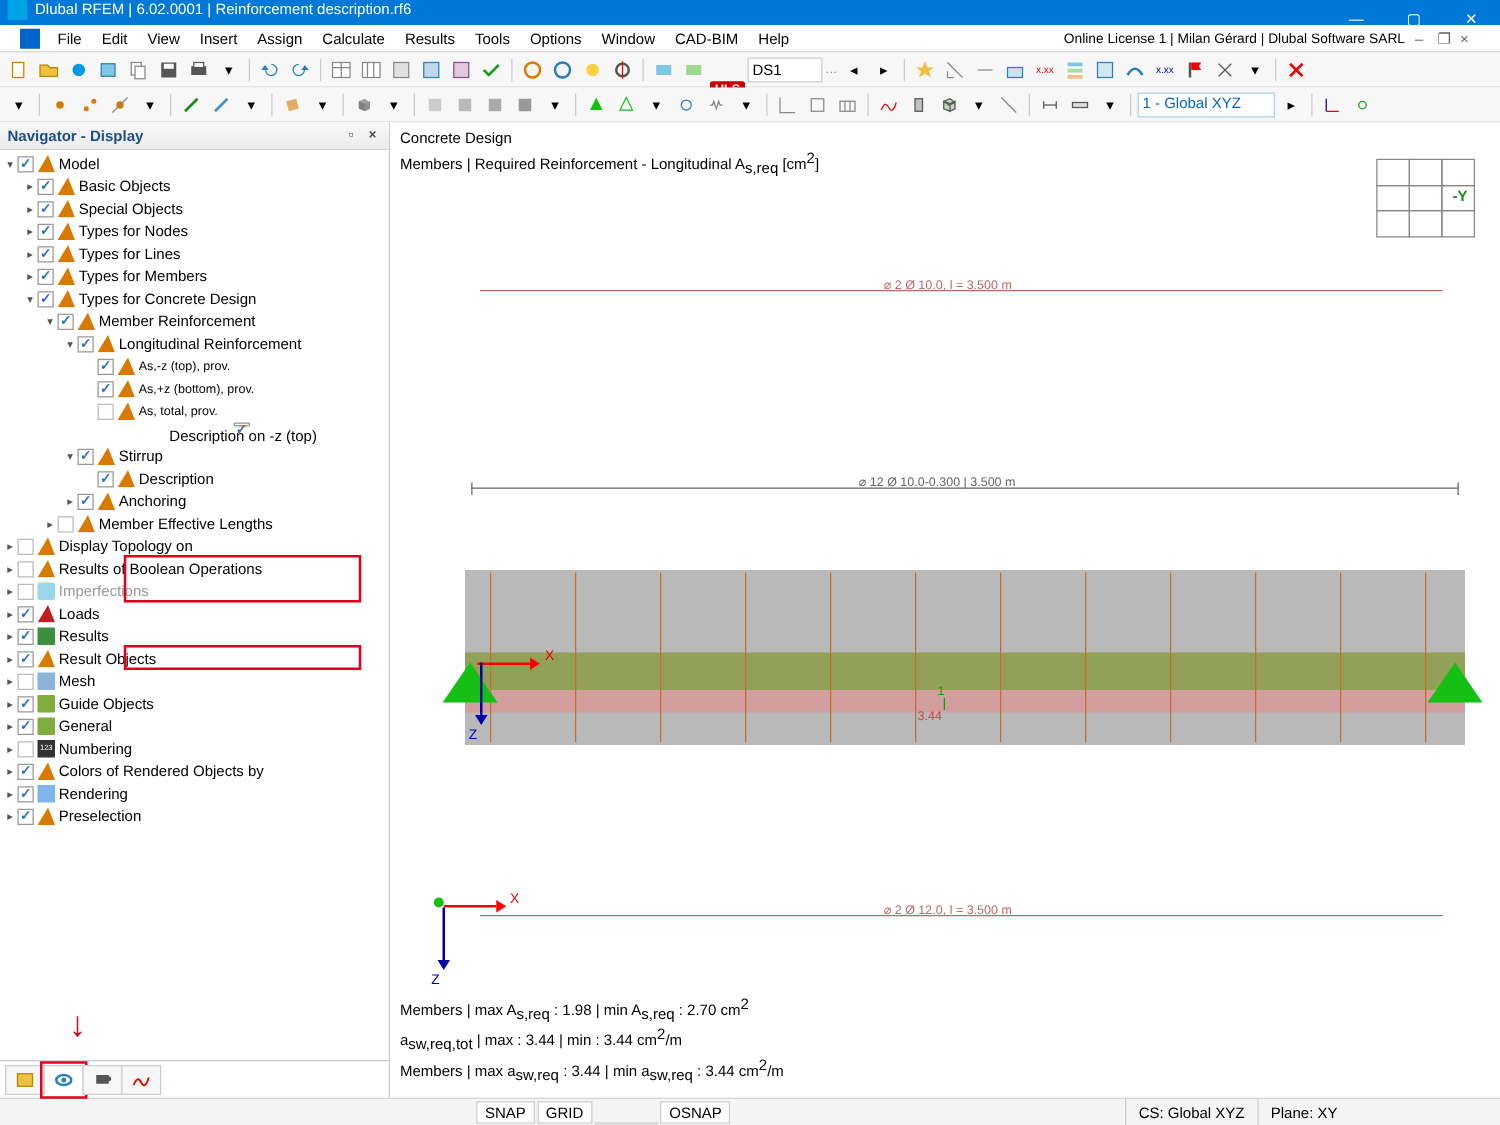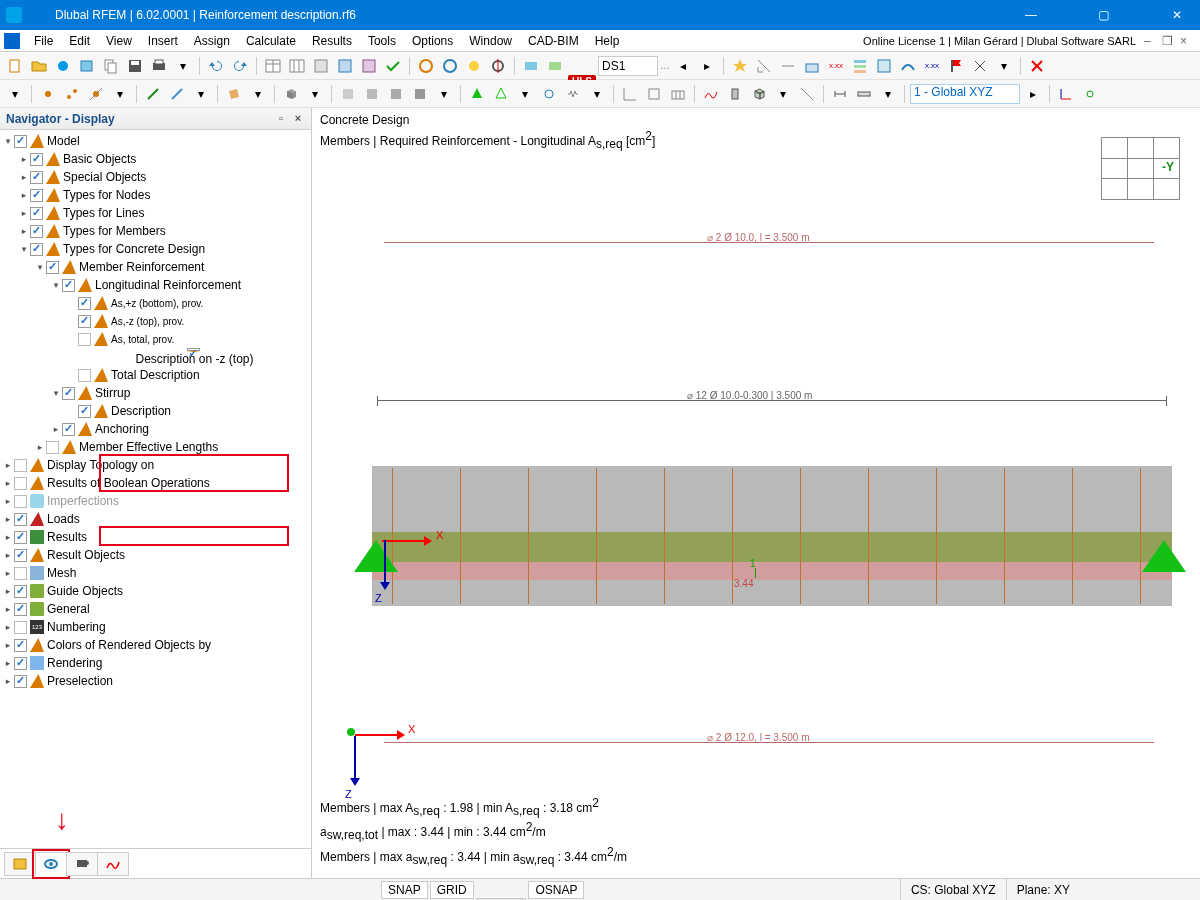--- a/index.html
+++ b/index.html
@@ -1,25 +1,25 @@
 <!DOCTYPE html>
 <html><head>
 <meta charset="utf-8">
 <style>
 * { box-sizing: border-box; margin: 0; padding: 0; font-family: "Segoe UI", Tahoma, sans-serif; font-size: 12px; }
 body { width: 1200px; height: 900px; background: #f0f0f0; overflow: hidden; display: flex; flex-direction: column; }
 
 
-.titlebar { height: 30px; background: #0078d7; color: #fff; display: flex; align-items: center; padding: 0 0 0 6px; gap: 27px; }
+.titlebar { height: 20px; background: #0078d7; color: #fff; display: flex; padding: 0 0 0 6px; }
 .titlebar .app-icon { width: 16px; height: 16px; background: #00a2e8; border-radius: 2px; margin-right: 6px; }
 .titlebar .title { flex: 1; font-size: 12px; }
 .titlebar .win-btn { width: 46px; height: 30px; display: flex; align-items: center; justify-content: center; color: #fff; }
 
 
-.menubar { height: 22px; background: #fff; display: flex; align-items: center; border-bottom: 1px solid #d0d0d0; padding: 0 4px; }
+.menubar { height: 22px; background: #fff; display: flex; align-items: center; border-bottom: 1px solid #d0d0d0; padding: 0 16px; }
 .menubar .app-icon2 { width: 16px; height: 16px; background: #0066cc; margin-right: 6px; }
 .menubar .mitem { padding: 2px 8px; cursor: default; }
 .menubar .spacer { flex: 1; }
 .menubar .license { font-size: 11px; padding-right: 6px; }
 .menubar .rctrl { width: 14px; height: 14px; margin: 0 2px; color: #666; }
 
 
 .toolbar-row { height: 28px; background: #f7f7f7; border-bottom: 1px solid #e0e0e0; display: flex; align-items: center; padding: 0 4px; gap: 2px; }
 .tbtn { width: 22px; height: 22px; display: flex; align-items: center; justify-content: center; border-radius: 2px; }
 .tsep { width: 1px; height: 18px; background: #ccc; margin: 0 3px; }
@@ -548,41 +548,36 @@
         </div>
       <div class="tnode" style="padding-left:48px;">
           <span class="caret">▾</span>
           <span class="cb checked"></span>
           <span class="ic"></span>
           <span class="lbl">Longitudinal Reinforcement</span>
         </div>
       <div class="tnode" style="padding-left:76px;">
           <span class="cb checked"></span>
           <span class="ic"></span>
+          <span class="lbl sub">As,-z (top), prov.</span>
+        </div>
+      <div class="tnode" style="padding-left:76px;">
+          <span class="cb checked"></span>
+          <span class="ic"></span>
           <span class="lbl sub">As,+z (bottom), prov.</span>
-        </div>
-      <div class="tnode" style="padding-left:76px;">
-          <span class="cb checked"></span>
-          <span class="ic"></span>
-          <span class="lbl sub">As,-z (top), prov.</span>
         </div>
       <div class="tnode" style="padding-left:76px;">
           <span class="cb empty"></span>
           <span class="ic"></span>
           <span class="lbl sub">As, total, prov.</span>
         </div>
       <div class="tnode" style="padding-left:76px;flex-direction:column;">
           <span class="cb checked"></span>
           <span class="ic"></span>
           <span class="lbl">Description on -z (top)</span>
-        </div>
-      <div class="tnode" style="padding-left:76px;">
-          <span class="cb empty"></span>
-          <span class="ic"></span>
-          <span class="lbl">Total Description</span>
         </div>
       <div class="tnode" style="padding-left:48px;">
           <span class="caret">▾</span>
           <span class="cb checked"></span>
           <span class="ic"></span>
           <span class="lbl">Stirrup</span>
         </div>
       <div class="tnode" style="padding-left:76px;">
           <span class="cb checked"></span>
           <span class="ic"></span>
@@ -778,21 +773,21 @@
         <div class="head"></div>
       </div>
     <div class="axis-lbl" style="left:96px;top:615px;color:#e00;">X</div>
     <div class="axis-z" style="left:38px;top:628px;">
         <div class="line"></div>
         <div class="head"></div>
       </div>
     <div class="axis-lbl" style="left:33px;top:680px;color:#00a;">Z</div>
 
     <div class="vp-bottom-text">
-      <div><span>Members | max A</span><sub>s,req</sub><span> : 1.98 | min A</span><sub>s,req</sub><span> : 3.18 cm</span><sup>2</sup></div>
+      <div><span>Members | max A</span><sub>s,req</sub><span> : 1.98 | min A</span><sub>s,req</sub><span> : 2.70 cm</span><sup>2</sup></div>
       <div><span>a</span><sub>sw,req,tot</sub><span> | max  : 3.44 | min  : 3.44 cm</span><sup>2</sup><span>/m</span></div>
       <div><span>Members | max a</span><sub>sw,req</sub><span> : 3.44 | min a</span><sub>sw,req</sub><span> : 3.44 cm</span><sup>2</sup><span>/m</span></div>
     </div>
   </div>
 </div>
 
 <div class="red-arrow">↓</div>
 
 <div class="statusbar">
   <div style="width:380px;"></div>

